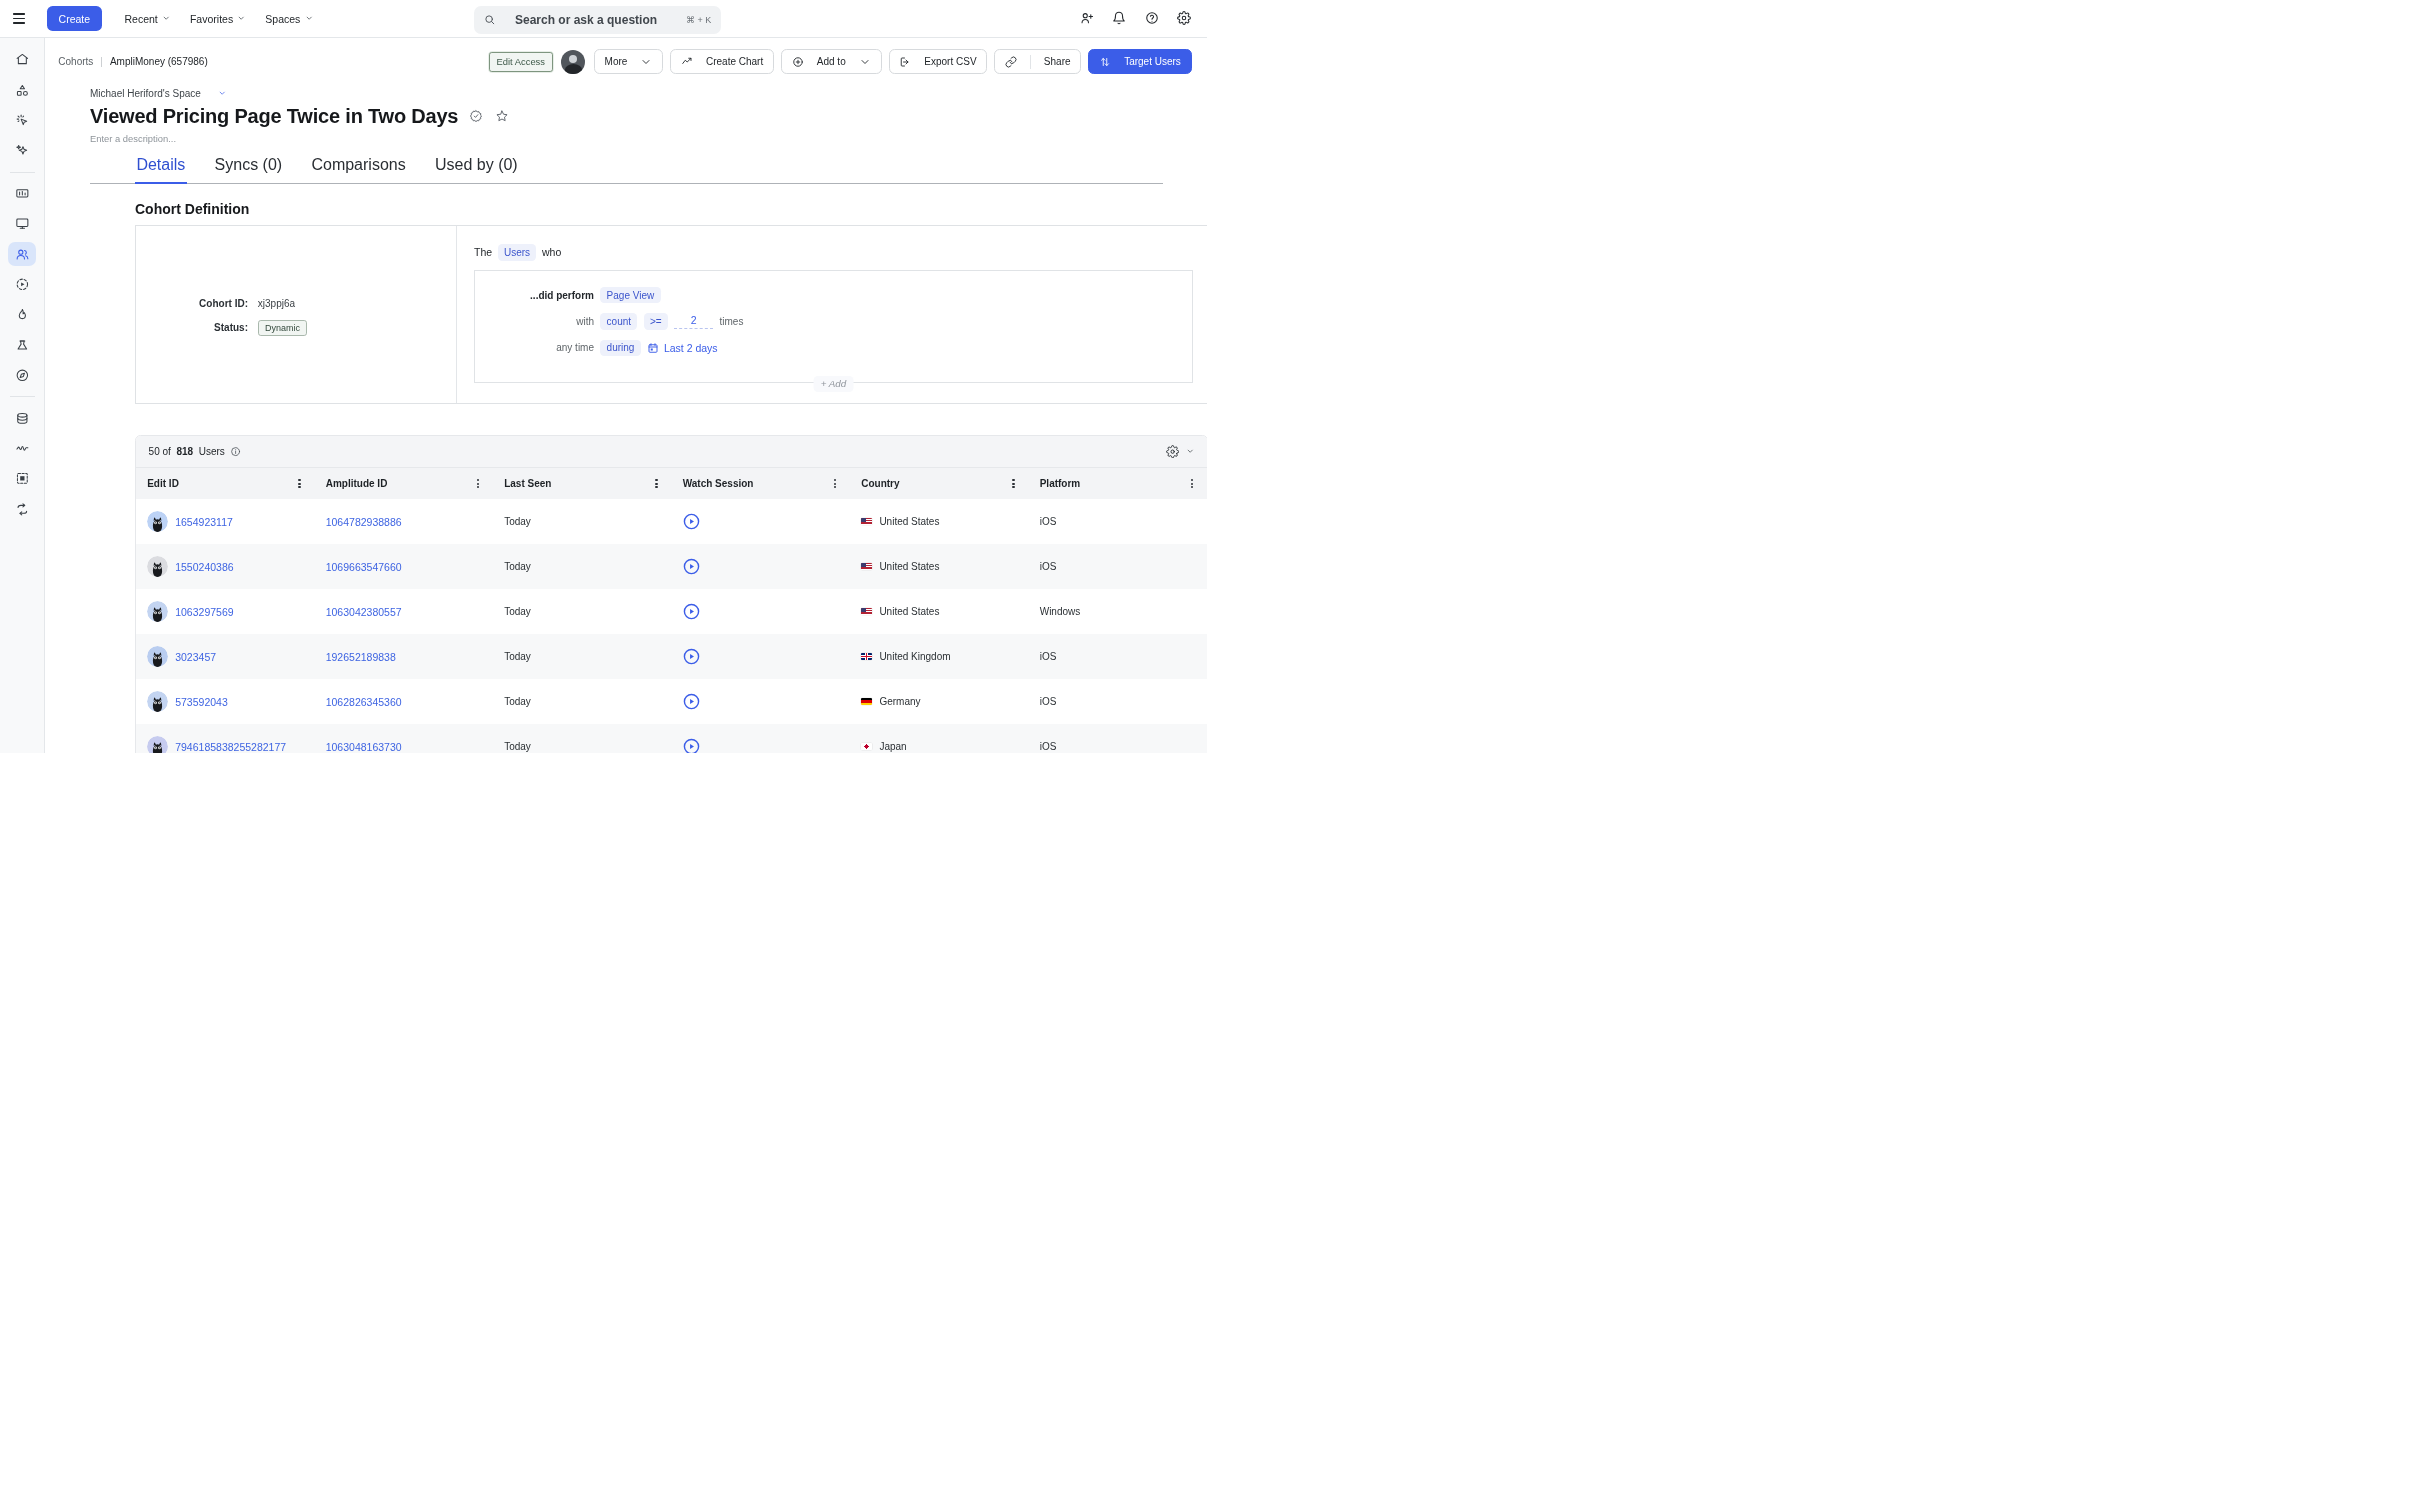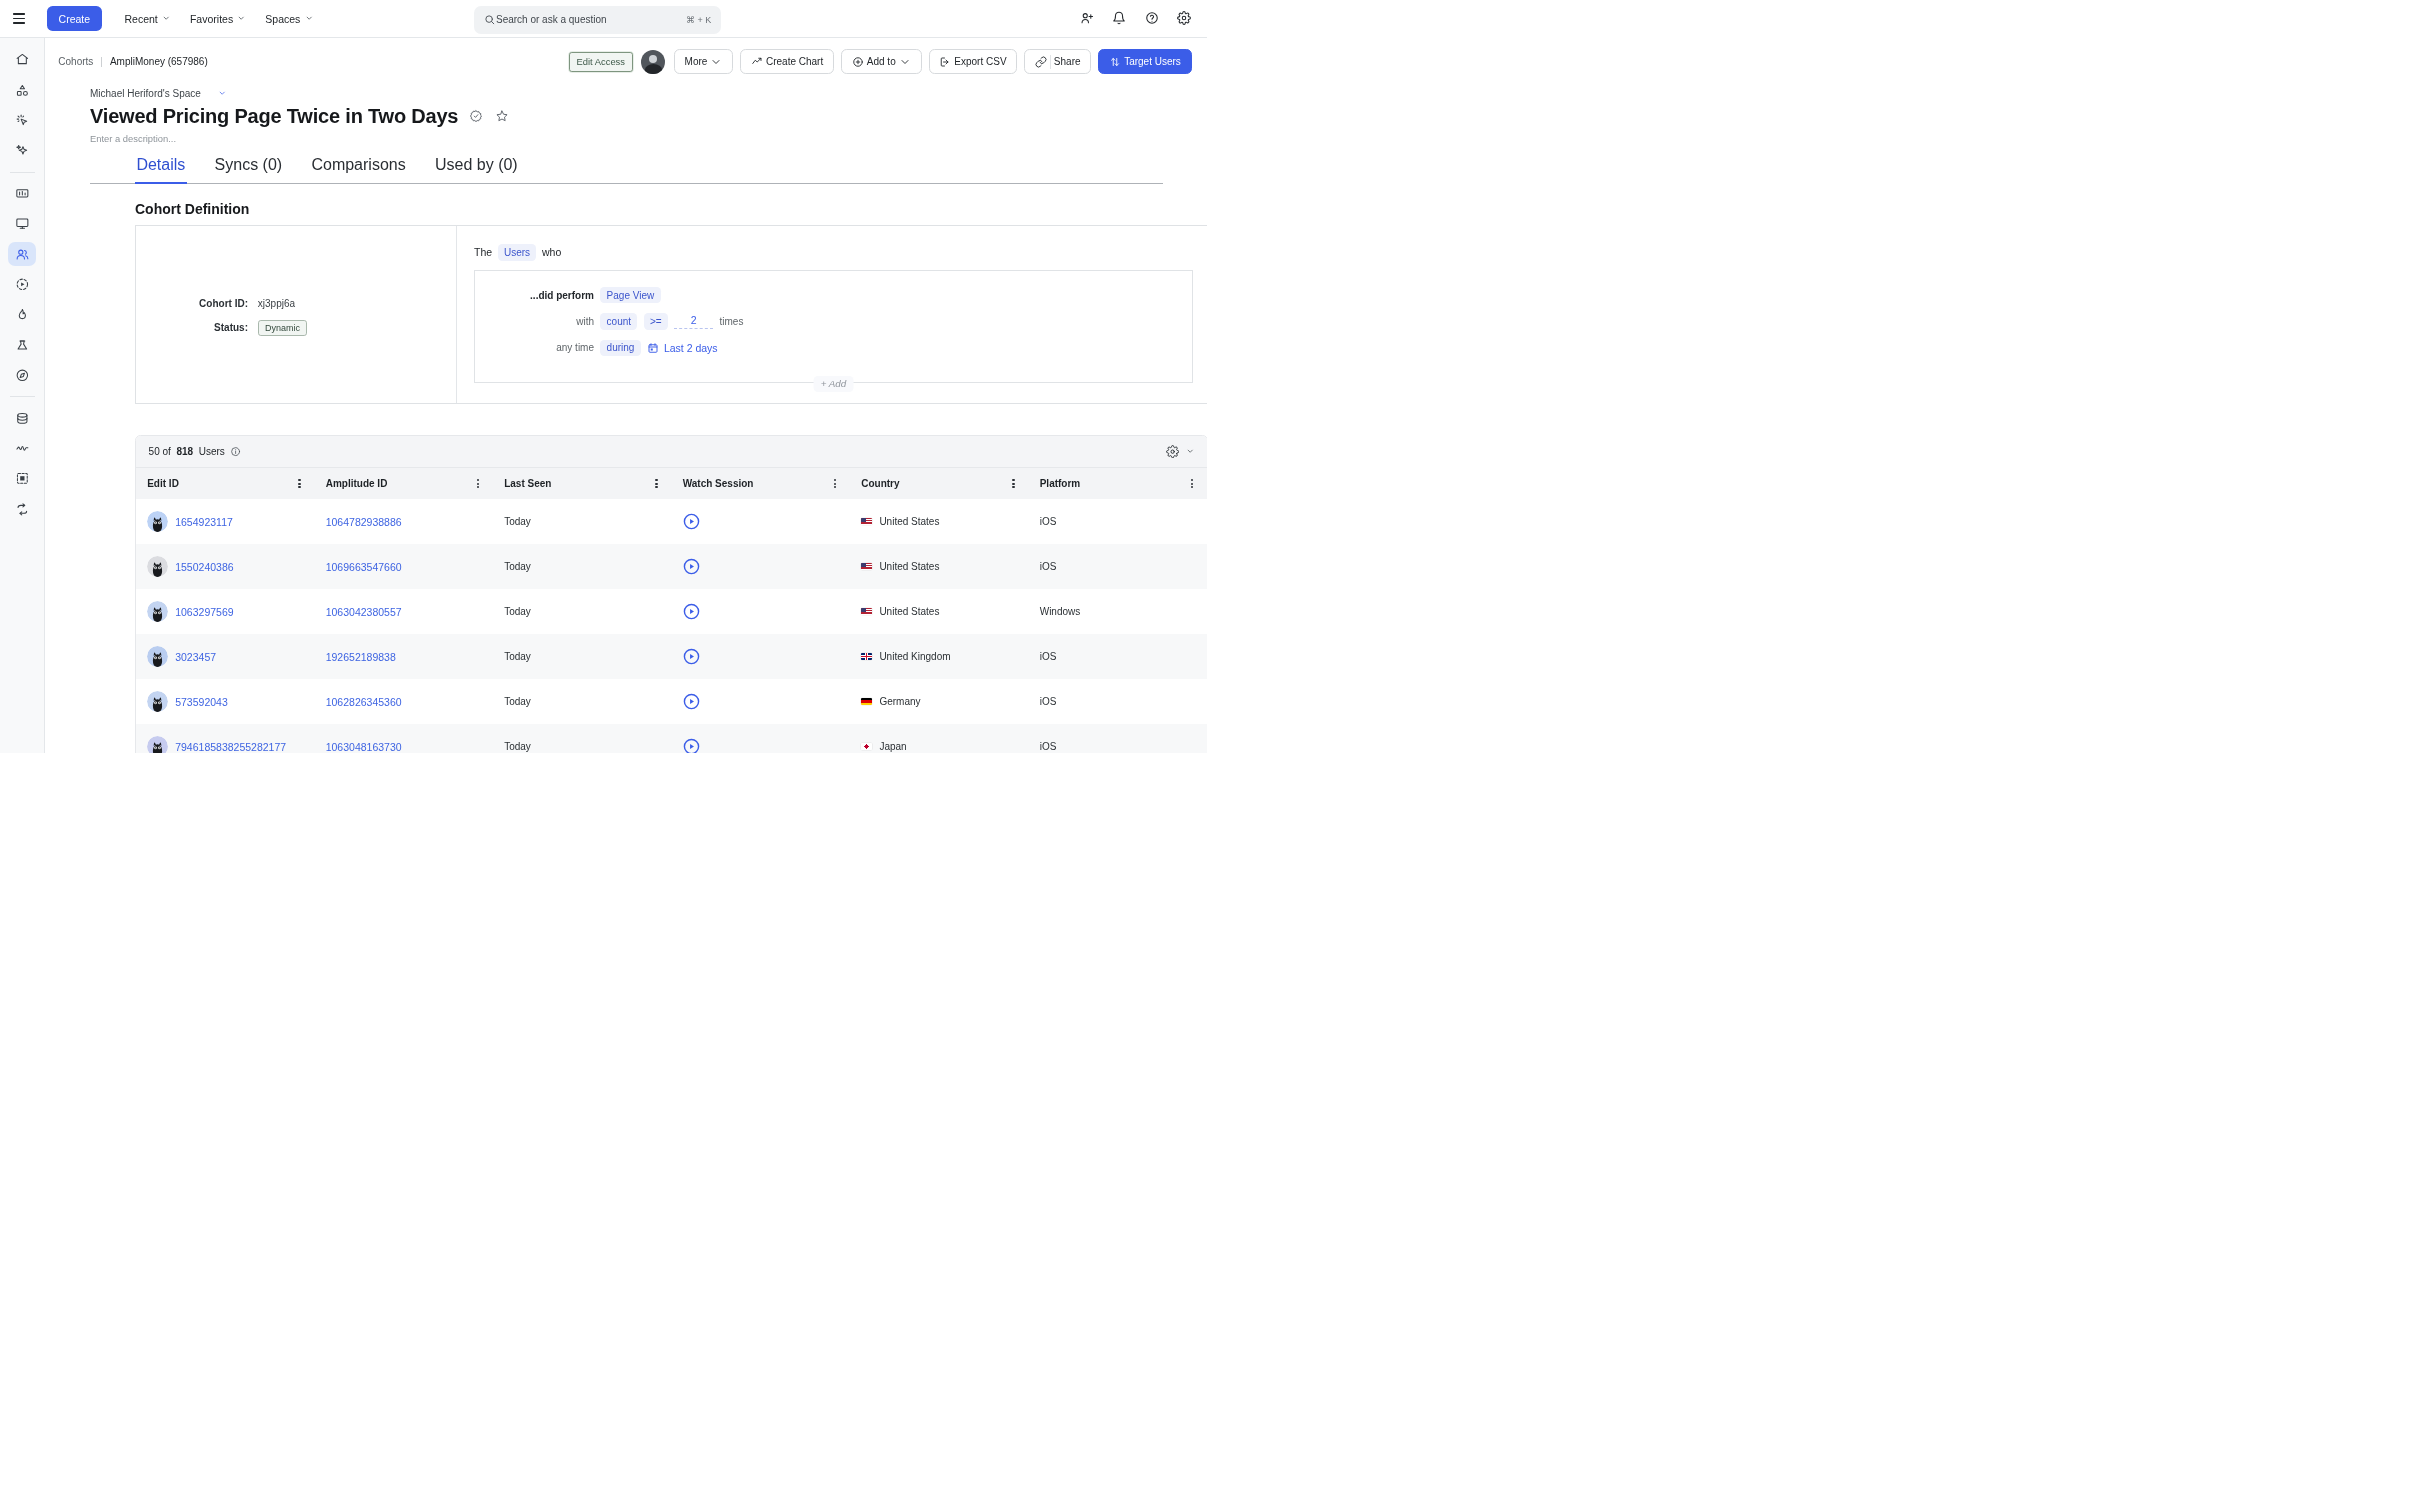--- a/index.html
+++ b/index.html
@@ -10,21 +10,21 @@
 
   
   .navbar{position:absolute; top:0; left:0; right:0; height:38px; background:#fff; border-bottom:0.7px solid var(--line); display:flex; align-items:center; padding:0 15.4px 0 12.6px; z-index:30;}
   .hamburger{width:17px; height:17px; display:flex; flex-direction:column; justify-content:center; gap:2.8px; cursor:pointer;}
   .hamburger span{display:block; width:12.6px; height:1.7px; background:#23272b; border-radius:0.7px;}
   .btn-create{margin-left:17px; background:var(--accent); color:#fff; border:none; border-radius:5.6px; padding:6.3px 12px; font-size:10.5px; font-family:inherit; cursor:pointer;}
   .nav-menus{display:flex; align-items:center; margin-left:15.4px; gap:5.6px;}
   .nav-menu{display:flex; align-items:center; gap:4.2px; padding:5.6px 7px; font-size:10.5px; color:#23272b; cursor:pointer; border-radius:4.2px;}
   .chev{width:8.4px; height:8.4px; stroke:#3a4046; fill:none; stroke-width:2; stroke-linecap:round; stroke-linejoin:round;}
   .global-search{position:absolute; left:474px; top:5.6px; width:247px; height:28px; background:#f0f2f4; border-radius:7px; display:flex; align-items:center; padding:0 9.8px; cursor:text;}
-  .global-search .ph{font-size:10px; color:#41474d; margin-left:1px; flex:1;}
+  .global-search .ph{font-size:12px; color:#41474d; margin-left:20px; flex:1;font-weight:bold;}
   .global-search .kbd{font-size:9px; color:#6a7076;}
   .nav-right{margin-left:auto; display:flex; align-items:center; gap:17px;}
   .icon-btn{width:15.4px; height:15.4px; display:flex; align-items:center; justify-content:center; cursor:pointer;}
   .icon-btn svg{width:14px; height:14px; stroke:#23272b; fill:none; stroke-width:1.8; stroke-linecap:round; stroke-linejoin:round;}
 
   
   .sidebar{position:absolute; top:38px; left:0; bottom:0; width:45px; background:#f8f9fa; border-right:0.7px solid var(--line); display:flex; flex-direction:column; align-items:center; padding-top:9.8px; z-index:20;}
   .sb-item{width:28px; height:24px; display:flex; align-items:center; justify-content:center; margin-bottom:6.3px; border-radius:7px; cursor:pointer;}
   .sb-item svg{width:14.7px; height:14.7px; stroke:#3a4046; fill:none; stroke-width:1.7; stroke-linecap:round; stroke-linejoin:round;}
   .sb-item.active{background:#d9e5fa;}
@@ -36,21 +36,21 @@
   .topline{display:flex; align-items:center; justify-content:space-between; padding:11.2px 15.4px 0 13.3px;}
   .breadcrumb{display:flex; align-items:center; gap:7px; font-size:10px;}
   .breadcrumb .sec{color:#5b6166;}
   .breadcrumb .sep{color:#c3c7cb;}
   .breadcrumb .proj{color:#23272b;}
   .actions{display:flex; align-items:center; gap:7px;}
   .badge-access{background:#f1f5f2; border:0.7px solid #7e957f; box-shadow:0 0 0 0.7px #dfe8e0; color:#3f5a4a; font-size:9.4px; padding:3.5px 7px; border-radius:2.8px; cursor:pointer;}
   .owner-avatar{width:24px; height:24px; border-radius:50%; background:#51565c; overflow:hidden; position:relative; cursor:pointer; flex:none; margin:0 1.4px;}
   .owner-avatar i.head{position:absolute; left:7.7px; top:4.9px; width:8.4px; height:8.4px; border-radius:50%; background:#cfd3d7;}
   .owner-avatar i.body{position:absolute; left:3.5px; top:14px; width:17px; height:11.2px; border-radius:50% 50% 0 0; background:#23262a;}
-  .btn{display:flex; align-items:center; gap:3px; height:25px; padding:0 9.8px; background:#fff; border:0.7px solid #d7dadd; border-radius:5.6px; font-size:10px; color:#23272b; font-family:inherit; cursor:pointer;}
+  .btn{display:flex; align-items:center; gap:13px; height:25px; padding:0 9.8px; background:#fff; border:0.7px solid #d7dadd; border-radius:5.6px; font-size:10px; color:#23272b; font-family:inherit; cursor:pointer;}
   .btn svg{width:12px; height:12px; stroke:#23272b; fill:none; stroke-width:1.8; stroke-linecap:round; stroke-linejoin:round;}
   .btn .inner-div{width:0.7px; height:14px; background:#e1e4e7;}
   .btn-primary{background:var(--accent); border-color:var(--accent); color:#fff;}
   .btn-primary svg{stroke:#fff;}
 
   .title-block{padding-left:45px;}
   .space-row{margin-top:14px; display:flex; align-items:center; gap:17px; font-size:10px; color:#3f454a; cursor:pointer; width:max-content;}
   .space-row .chev{stroke:var(--accent);}
   .page-title-row{display:flex; align-items:center; gap:11.2px; margin-top:5.6px;}
   .page-title{font-size:20px; font-weight:700; letter-spacing:-0.2px; color:#16181b; cursor:text;}

